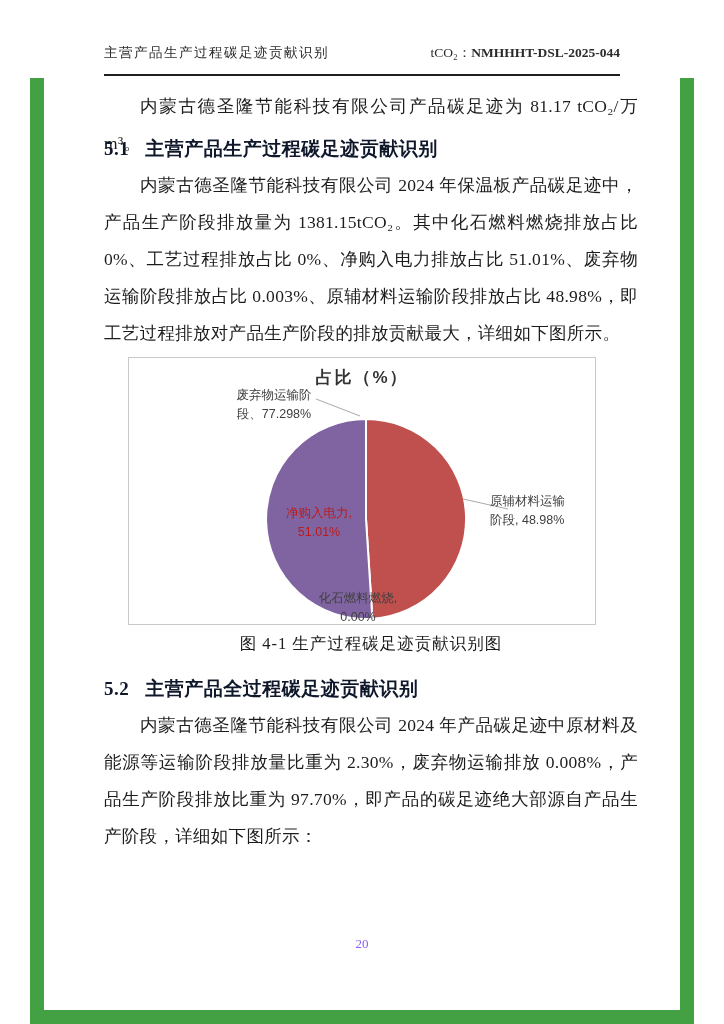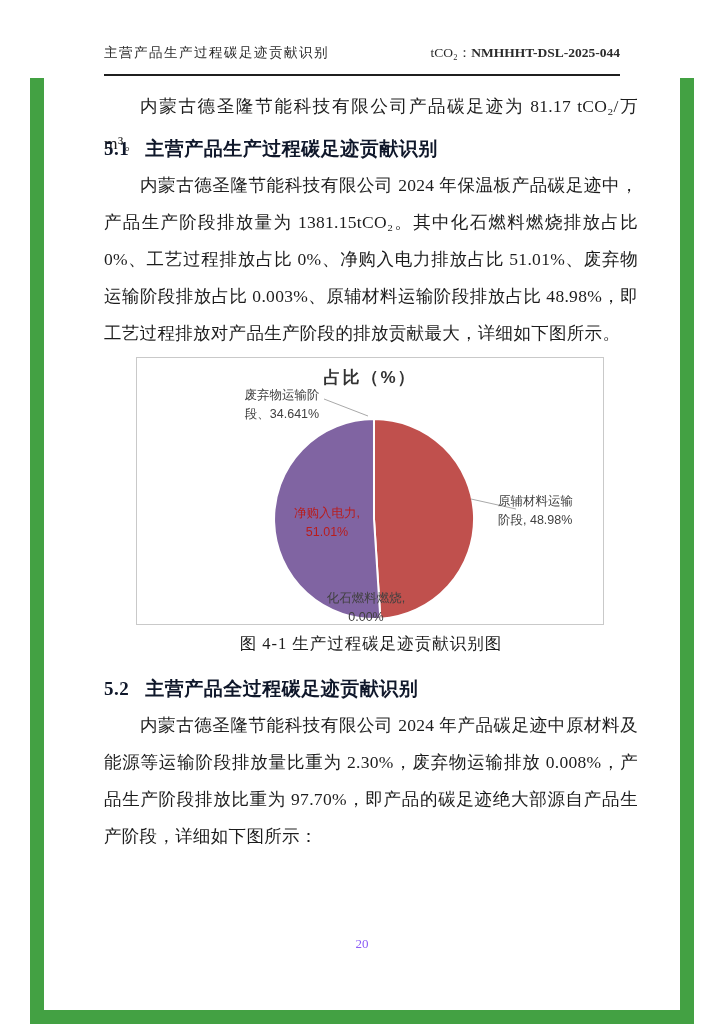--- a/index.html
+++ b/index.html
@@ -19,21 +19,21 @@
   .header .archive b{font-weight:bold;}
   .header-rule{position:absolute;left:104px;top:74px;width:516px;border-top:2px solid #1f1f1f;}
 
   
   .para{position:absolute;left:104px;width:534px;font-size:17.5px;line-height:37px;text-align:justify;letter-spacing:0.3px;}
   .indent{text-indent:36px;}
   .heading{position:absolute;left:104px;width:534px;font-size:19px;font-weight:bold;letter-spacing:0.5px;color:#0f172a;}
   .heading .h-num{font-family:"Liberation Serif",serif;margin-right:16px;}
 
   
-  .chart-box{position:absolute;left:136px;top:357px;width:466px;height:266px;border:1px solid #c9c9c9;background:#fff;}
+  .chart-box{position:absolute;left:128px;top:357px;width:466px;height:266px;border:1px solid #c9c9c9;background:#fff;}
   .chart-title{position:absolute;left:0;top:8px;width:100%;text-align:center;
     font-family:"Liberation Sans","DejaVu Sans",sans-serif;font-size:17px;font-weight:bold;color:#333;letter-spacing:2px;}
   .chart-svg{position:absolute;left:0;top:0;}
   .pie-label{position:absolute;font-family:"Liberation Sans","DejaVu Sans",sans-serif;
     font-size:12.5px;line-height:1.55;color:#404040;text-align:center;white-space:pre-line;width:130px;}
   .pie-label.waste{left:80px;top:28px;}
   .pie-label.electricity{left:125px;top:146px;color:#b91c1c;}
   .pie-label.fossil{left:164px;top:231px;}
   .pie-label.raw{left:357px;top:134px;text-align:left;padding-left:4px;}
 
@@ -67,21 +67,21 @@
     <div class="chart-title">占比（%）</div>
     <svg id="pie-svg" class="chart-svg" width="466" height="266" viewBox="0 0 466 266">
       <g id="pie-slices">
           <path d="M 237 161 L 237.00 61.00 A 100 100 0 0 1 243.38 260.80 Z" fill="#C0504D" stroke="#ffffff" stroke-width="2" stroke-linejoin="round"></path>
           <path d="M 237 161 L 243.38 260.80 A 100 100 0 1 1 236.98 61.00 Z" fill="#8064A2" stroke="#ffffff" stroke-width="2" stroke-linejoin="round"></path>
         </g>
       <line x1="187" y1="41" x2="231" y2="58" stroke="#a9a9a9" stroke-width="1"></line>
       <line x1="334" y1="141" x2="379" y2="151" stroke="#a9a9a9" stroke-width="1"></line>
     </svg>
     <div class="pie-label waste">废弃物运输阶
-段、34.641%</div>
+段、77.298%</div>
     <div class="pie-label electricity">净购入电力,
 51.01%</div>
     <div class="pie-label fossil">化石燃料燃烧,
 0.00%</div>
     <div class="pie-label raw">原辅材料运输
 阶段, 48.98%</div>
   </div>
 
   <div class="figure-caption">图 4-1 生产过程碳足迹贡献识别图</div>
 

